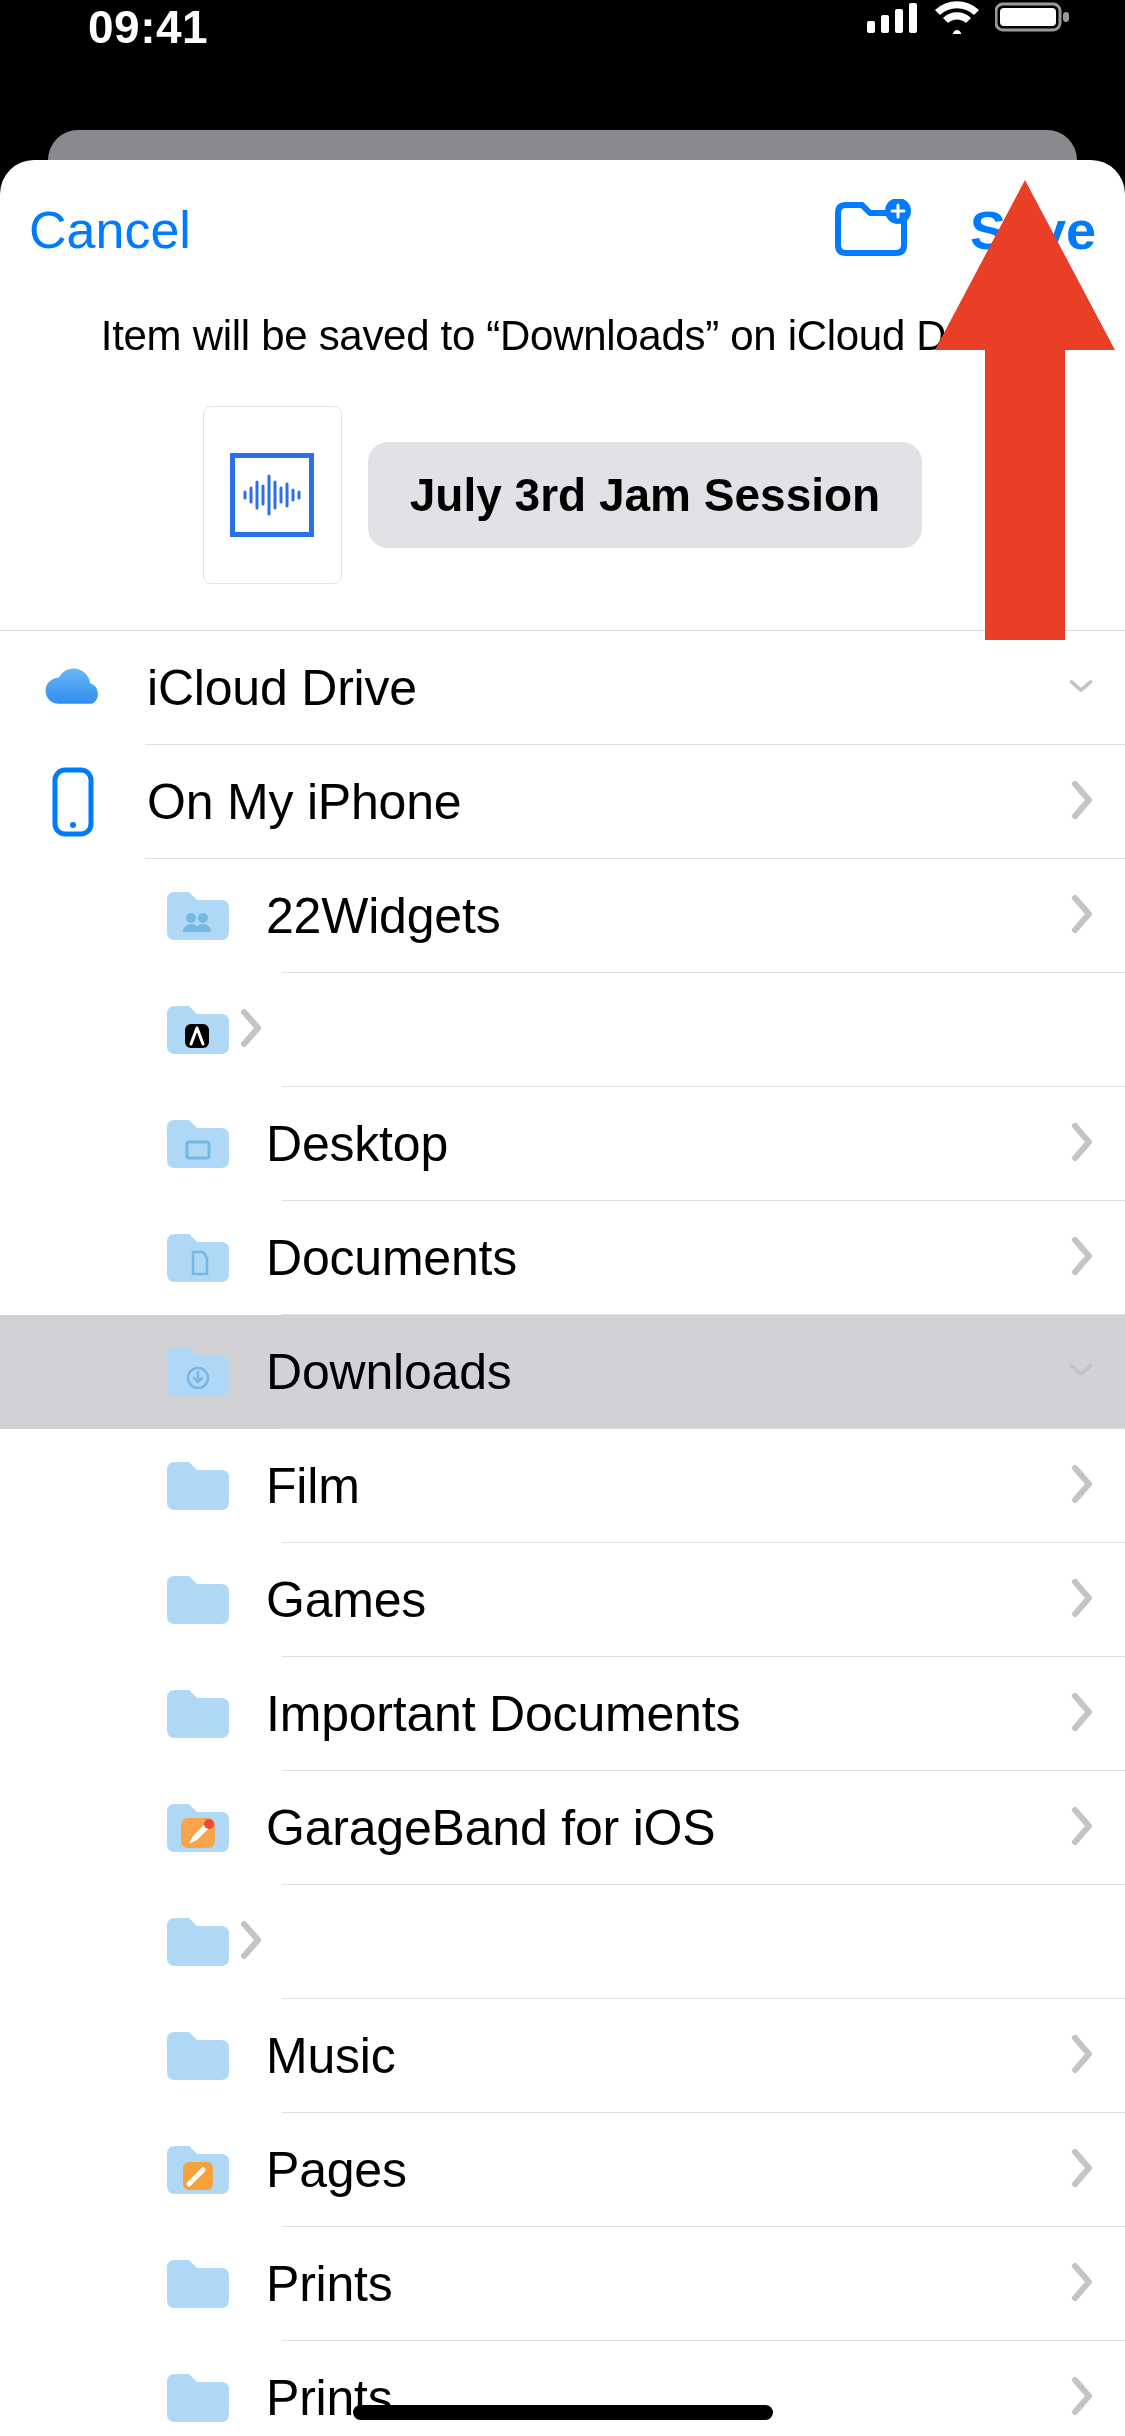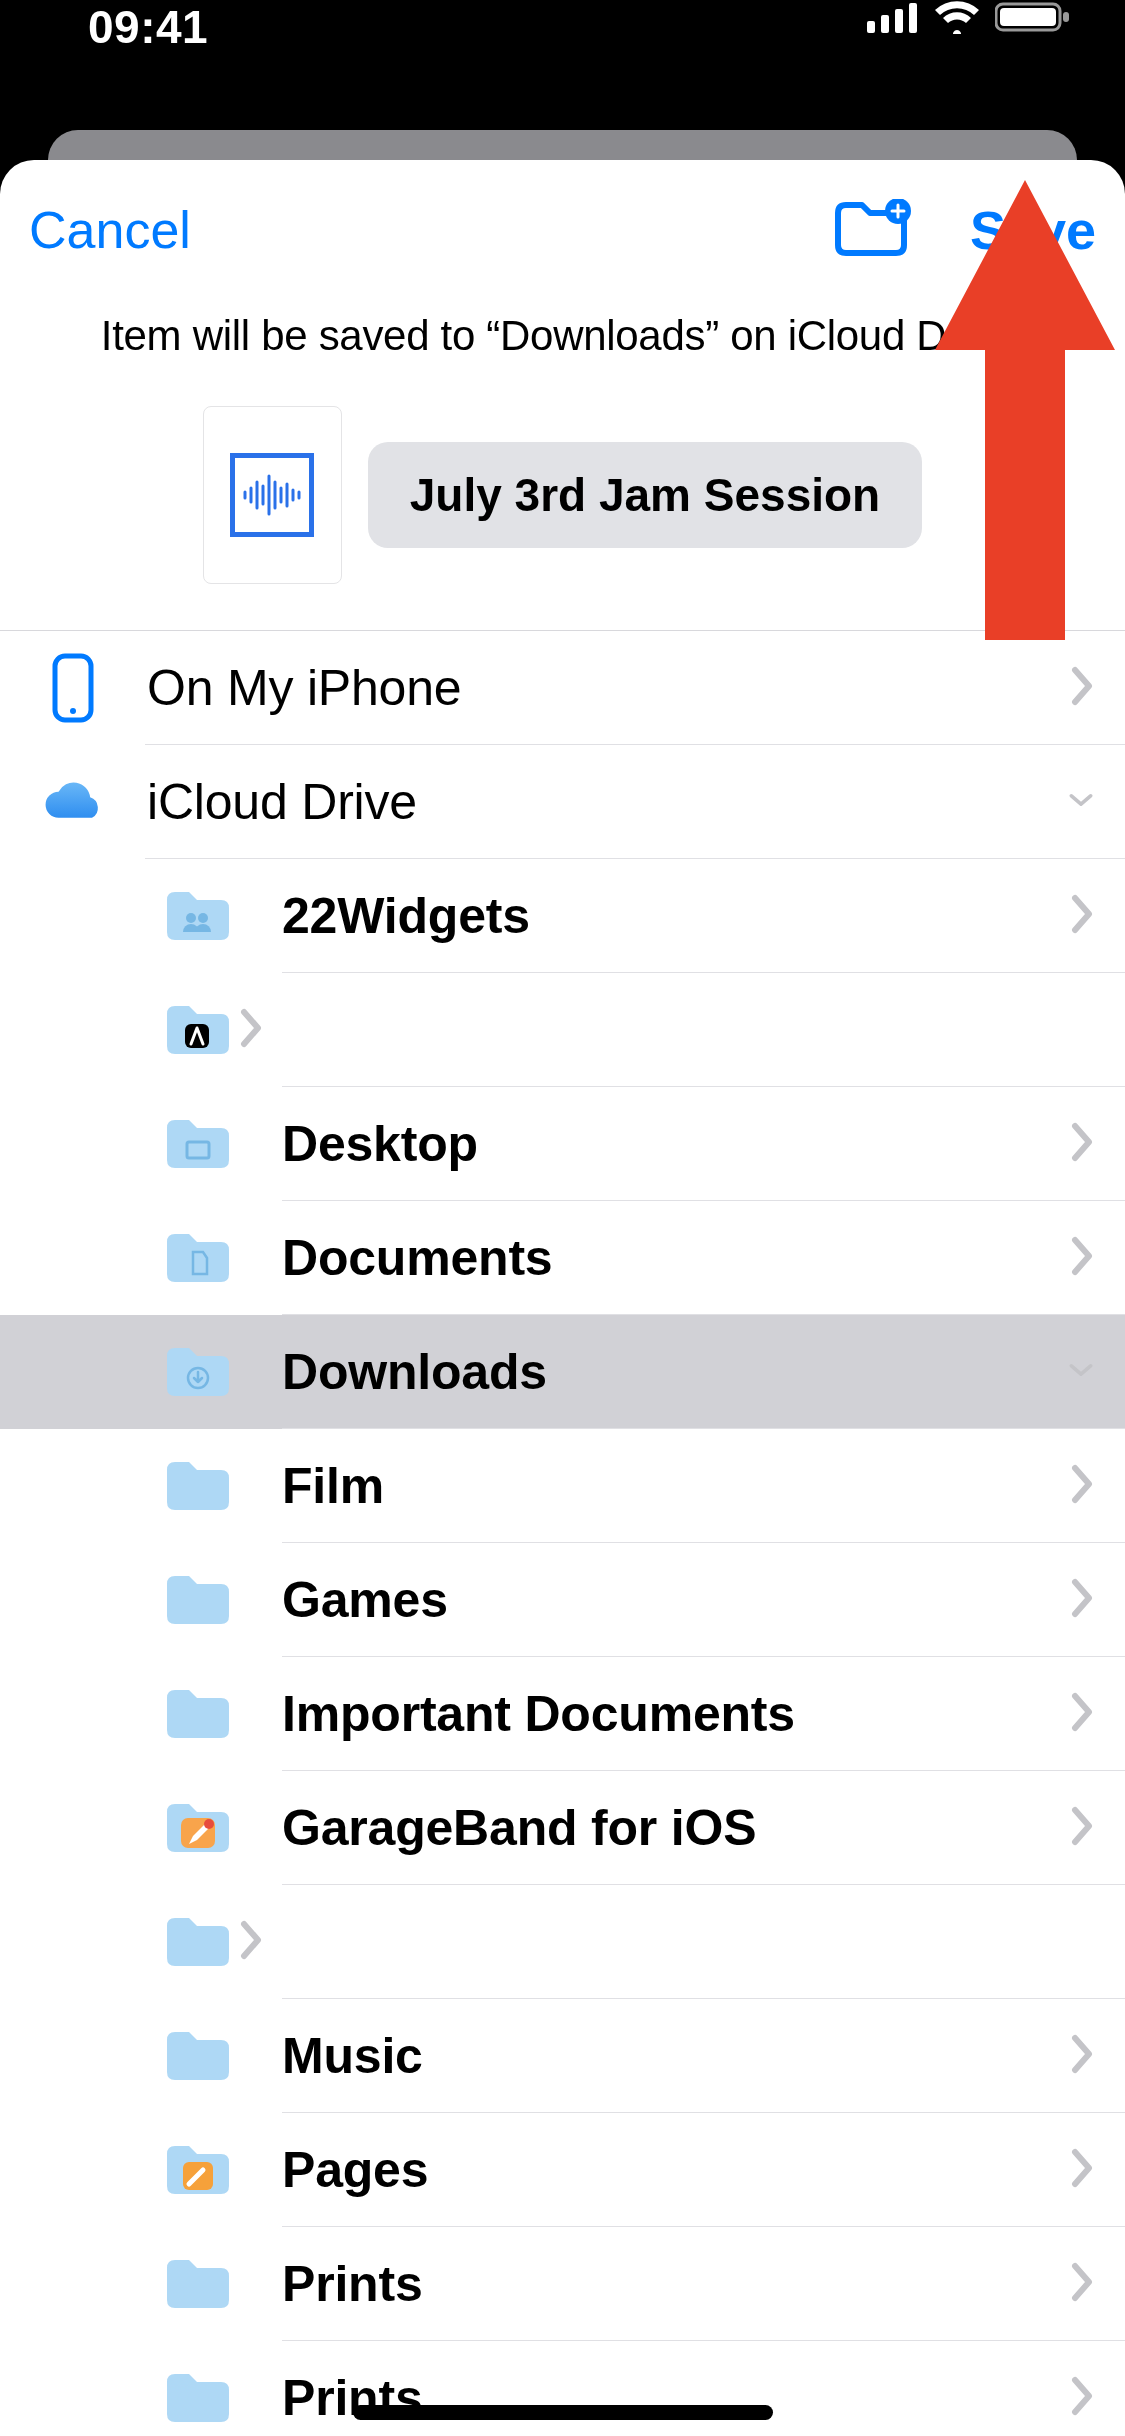--- a/index.html
+++ b/index.html
@@ -33,21 +33,21 @@
 
   .divider { height: 1px; background: #d8d8dc; width: 100%; }
 
   
   .list { }
   .list-row { display: flex; align-items: center; height: 114px; padding-left: 40px; position: relative; }
   .list-row.selected { background: #d1d1d6; align-items: center; }
   .row-icon { width: 65px; display: flex; align-items: center; justify-content: center; flex: 0 0 auto; }
   .row-icon-sub { width: 80px; margin-left: 118px; display: flex; align-items: center; justify-content: center; flex: 0 0 auto; }
   .row-label { font-size: 50px; color: #000; margin-left: 42px; flex: 1; letter-spacing: -0.2px; }
-  .row-label.sub { margin-left: 44px; font-weight: bold; }
+  .row-label.sub { margin-left: 28px; }
   .row-chevron { margin-right: 32px; flex: 0 0 auto; }
   .row-divider { position: absolute; bottom: 0; right: 0; height: 1px; background: #e0e0e4; }
   .row-divider.top { left: 145px; }
   .row-divider.sub { left: 282px; }
 
   
   .red-arrow { position: absolute; top: 180px; right: 10px; pointer-events: none; z-index: 50; }
 
   
   .home-indicator { position: absolute; bottom: 16px; left: 50%; transform: translateX(-50%); width: 420px; height: 15px; background: #000; border-radius: 20px; }
@@ -126,49 +126,49 @@
         </div>
         <div class="file-name-pill">July 3rd Jam Session</div>
       </div>
     </div>
 
     <div class="divider"></div>
 
     <div class="list" id="location-list">
         <div class="list-row">
     <span class="row-icon">
-            <svg width="42" height="70" viewBox="0 0 42 70">
-              <rect x="3" y="3" width="36" height="64" rx="10" stroke="#007aff" stroke-width="5" fill="none"></rect>
-              <circle cx="21" cy="58" r="3" fill="#007aff"></circle>
-            </svg>
-          </span>
-    <span class="row-label">On My iPhone</span>
-    <span class="row-chevron"><svg class="chevron" width="24" height="40" viewBox="0 0 24 40">
-              <path d="M6 4 L20 20 L6 36" stroke="#c4c4c8" stroke-width="6" fill="none" stroke-linecap="round" stroke-linejoin="round"></path>
-            </svg></span>
-    <div class="row-divider top"></div>
-  </div>
-        <div class="list-row">
-    <span class="row-icon">
             <svg width="70" height="50" viewBox="0 0 70 50">
         <defs>
                 <linearGradient id="gcloud" x1="0" y1="0" x2="0" y2="1">
                   <stop offset="0" stop-color="#69b7f7"></stop>
                   <stop offset="1" stop-color="#2f8ef0"></stop>
                 </linearGradient>
               </defs>
         <path d="M20 42 a14 14 0 0 1 0-28 a18 18 0 0 1 34 6 a12 12 0 0 1 2 22 Z" fill="url(#gcloud)"></path>
             </svg>
           </span>
     <span class="row-label">iCloud Drive</span>
     <span class="row-chevron"><svg class="chevron" width="40" height="26" viewBox="0 0 40 26">
               <path d="M4 6 L20 20 L36 6" stroke="#c4c4c8" stroke-width="6" fill="none" stroke-linecap="round" stroke-linejoin="round"></path>
             </svg></span>
     <div class="row-divider top"></div>
   </div>
+        <div class="list-row">
+    <span class="row-icon">
+            <svg width="42" height="70" viewBox="0 0 42 70">
+              <rect x="3" y="3" width="36" height="64" rx="10" stroke="#007aff" stroke-width="5" fill="none"></rect>
+              <circle cx="21" cy="58" r="3" fill="#007aff"></circle>
+            </svg>
+          </span>
+    <span class="row-label">On My iPhone</span>
+    <span class="row-chevron"><svg class="chevron" width="24" height="40" viewBox="0 0 24 40">
+              <path d="M6 4 L20 20 L6 36" stroke="#c4c4c8" stroke-width="6" fill="none" stroke-linecap="round" stroke-linejoin="round"></path>
+            </svg></span>
+    <div class="row-divider top"></div>
+  </div>
         <div class="list-row ">
         <span class="row-icon-sub">
             <svg class="folder-svg" viewBox="0 0 70 56">
     <path d="M4 12 Q4 4 12 4 L26 4 L34 12 L58 12 Q66 12 66 20 L66 44 Q66 52 58 52 L12 52 Q4 52 4 44 Z" fill="#aed8f5"></path>
     <g fill="#76b7e4">
                 <circle cx="28" cy="30" r="5"></circle>
                 <circle cx="40" cy="30" r="5"></circle>
                 <path d="M20 44 a8 8 0 0 1 16 0 Z"></path>
                 <path d="M32 44 a8 8 0 0 1 16 0 Z"></path>
               </g>

